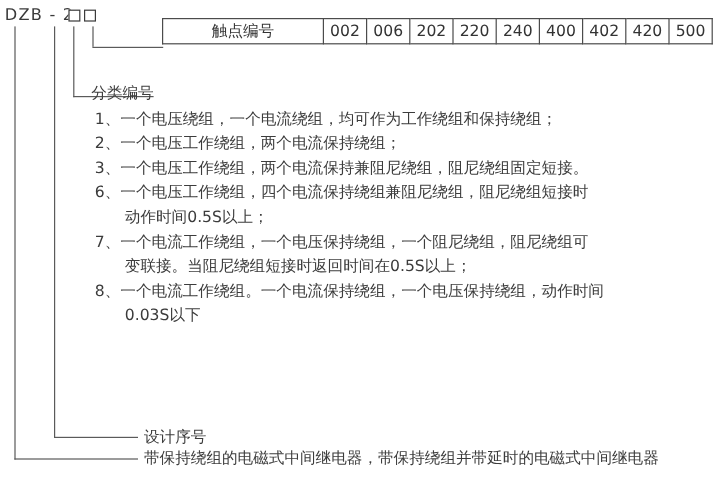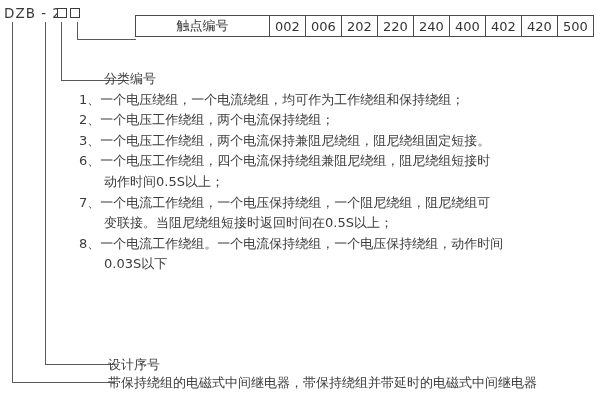--- a/index.html
+++ b/index.html
@@ -51,27 +51,27 @@
     font-size: 13px; color: #333333;
     padding: 0; white-space: nowrap; overflow: hidden;
   }
 
   
   .class-block { position: absolute; left: 0; top: 69px; width: 600px; }
   .ln {
     height: 20.6px; line-height: 20.6px;
     font-size: 13px; color: #3c3c3c; white-space: nowrap;
   }
-  .ln.heading { padding-left: 104px; }
+  .ln.heading { padding-left: 76px; }
   .ln.item    { padding-left: 79px; }
   .ln.cont    { padding-left: 104px; }
 
   
   .bottom-label {
-    position: absolute; left: 108px;
+    position: absolute; left: 120px;
     font-size: 13px; color: #3c3c3c; white-space: nowrap;
     height: 17px; line-height: 17px;
   }
   .design-serial { top: 356px; }
   .relay-type    { top: 374px; }
 </style>
 </head>
 <body>
 
 <div class="page">

